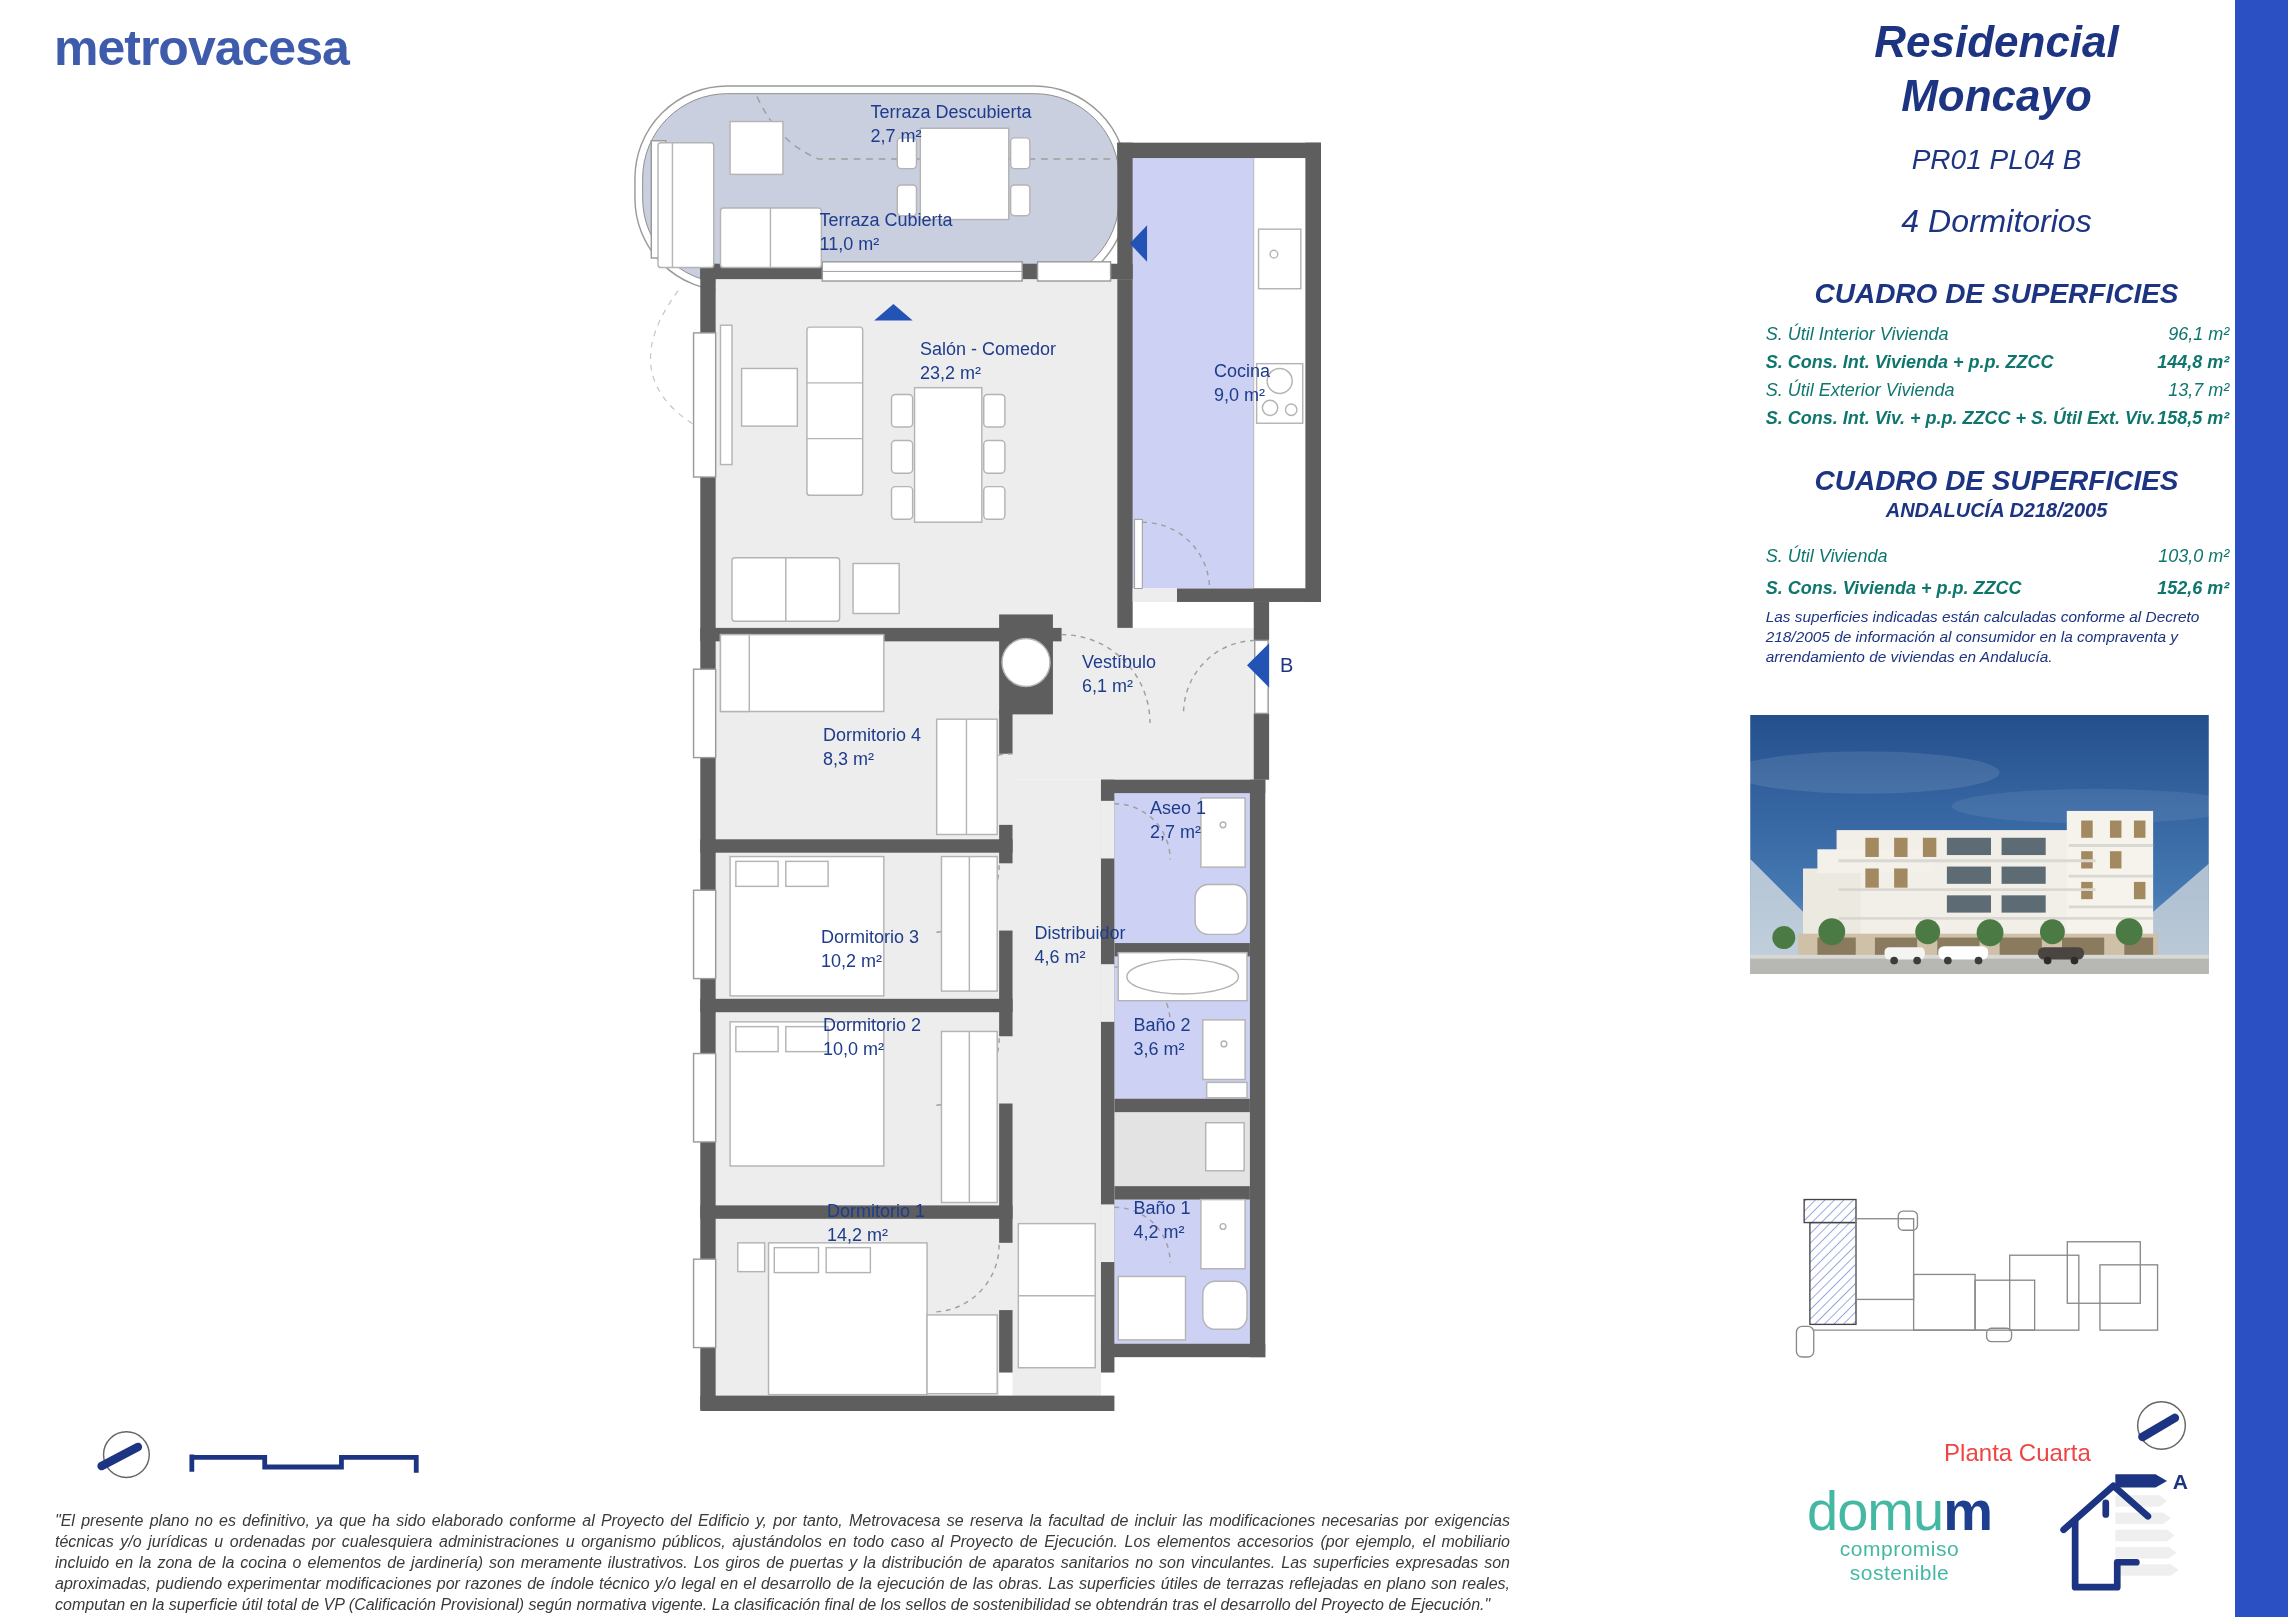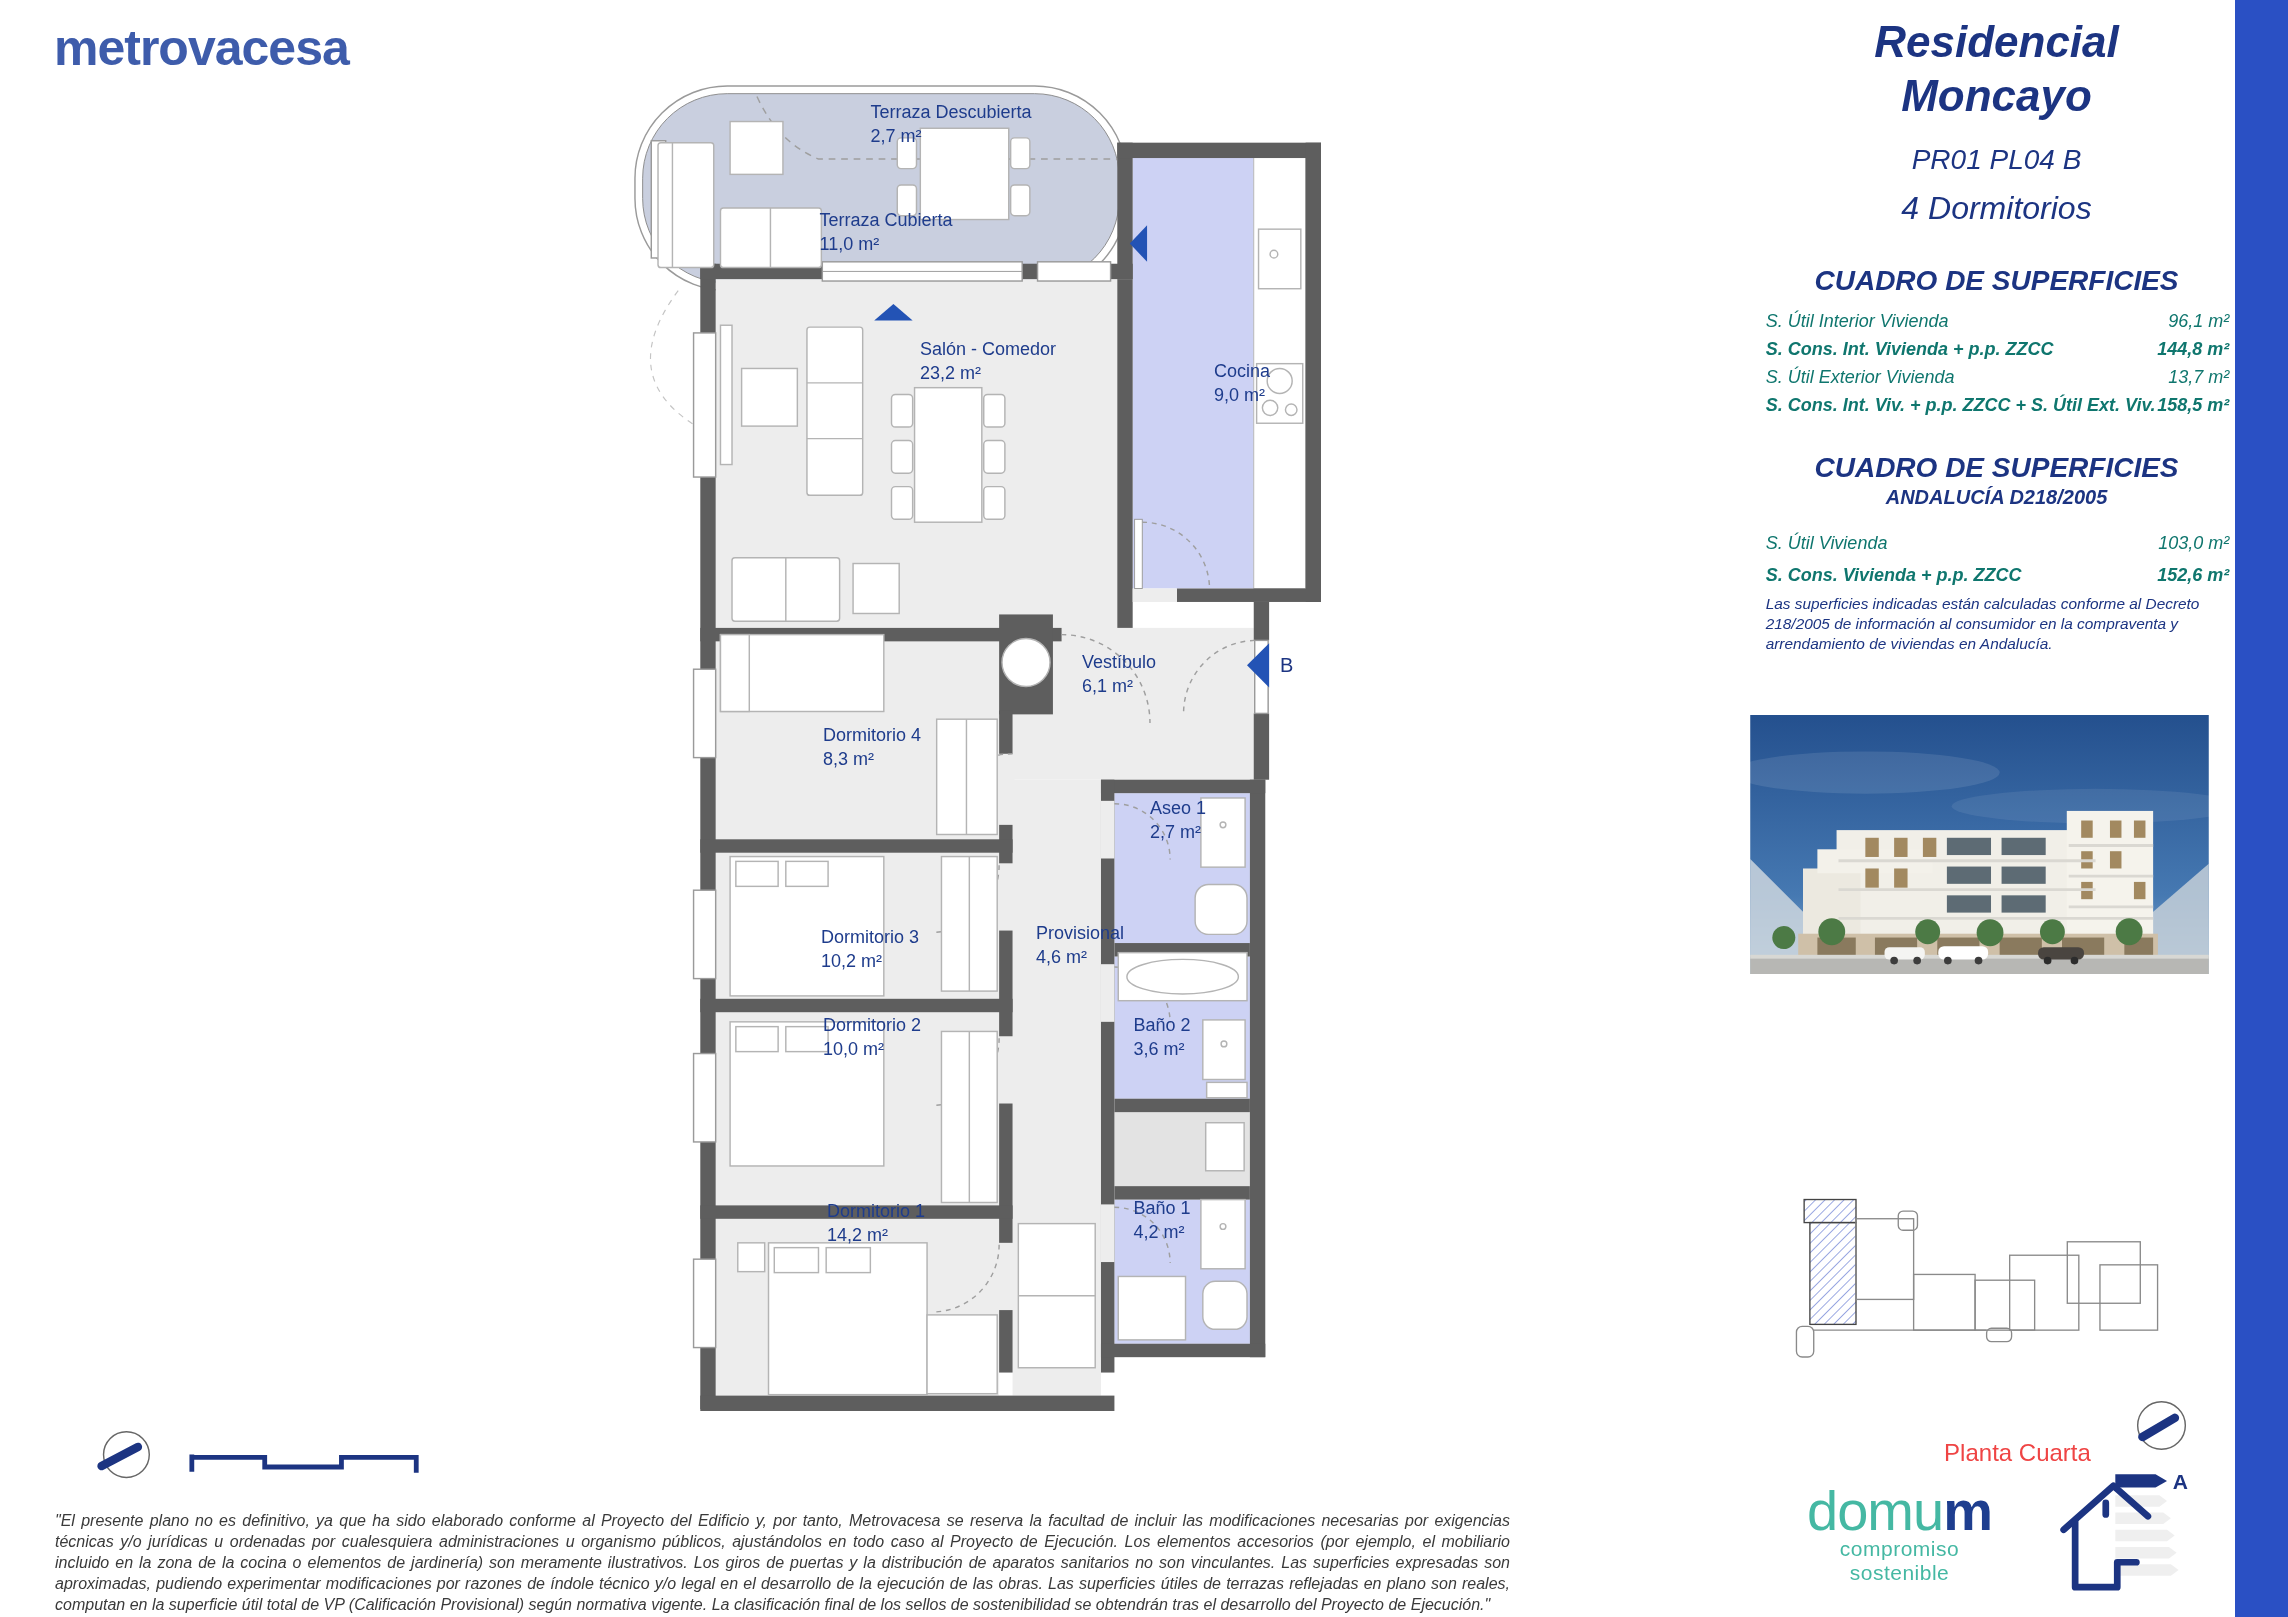--- a/index.html
+++ b/index.html
@@ -4,21 +4,21 @@
 <style>
   html,body{margin:0;padding:0;background:#ffffff;}
   .page{position:relative;width:2288px;height:1618px;background:#fff;overflow:hidden;
         font-family:"Liberation Sans",sans-serif;}
   .abs{position:absolute;}
   .navy{color:#1c3482;}
   .brand-logo{font-size:50px;font-weight:bold;color:#3e5cab;letter-spacing:-1px;}
   .panel{left:1758px;top:0;width:477px;text-align:center;font-style:italic;}
   .title-line{font-size:44px;font-weight:bold;line-height:54px;}
   .unit-code{font-size:28px;margin-top:21px;}
-  .bedrooms{font-size:32px;margin-top:14px;}
+  .bedrooms{font-size:32px;margin-top:27px;}
   .tbl-title{font-size:28px;font-weight:bold;}
   .tbl-sub{font-size:20px;font-weight:bold;margin-top:1.9px;}
   .srow{display:flex;justify-content:space-between;font-size:18px;line-height:28px;
         padding:0 5.8px 0 7.7px;color:#0f766e;text-align:left;}
   .srow.bold{font-weight:bold;}
   .note{font-size:15.4px;line-height:20px;text-align:left;padding:5.8px 5.8px 0 7.7px;color:#1c3482;}
   .rlabel{position:absolute;transform:translateX(-50%);text-align:left;color:#1e3c8c;
           font-size:18px;line-height:24px;white-space:nowrap;}
   .disclaimer{font-size:16px;line-height:21px;font-style:italic;color:#3a3a3a;text-align:justify;}
   .planta{font-size:24px;color:#ef4444;}
@@ -368,21 +368,21 @@
       </div>
     <div class="rlabel" style="left:544px;top:711px;">
       <div>Aseo 1</div>
       <div>2,7 m²</div>
       </div>
     <div class="rlabel" style="left:236px;top:840px;">
       <div>Dormitorio 3</div>
       <div>10,2 m²</div>
       </div>
     <div class="rlabel" style="left:446px;top:836px;">
-      <div>Provisional</div>
+      <div>Distribuidor</div>
       <div>4,6 m²</div>
       </div>
     <div class="rlabel" style="left:528px;top:928px;">
       <div>Baño 2</div>
       <div>3,6 m²</div>
       </div>
     <div class="rlabel" style="left:238px;top:928px;">
       <div>Dormitorio 2</div>
       <div>10,0 m²</div>
       </div>

